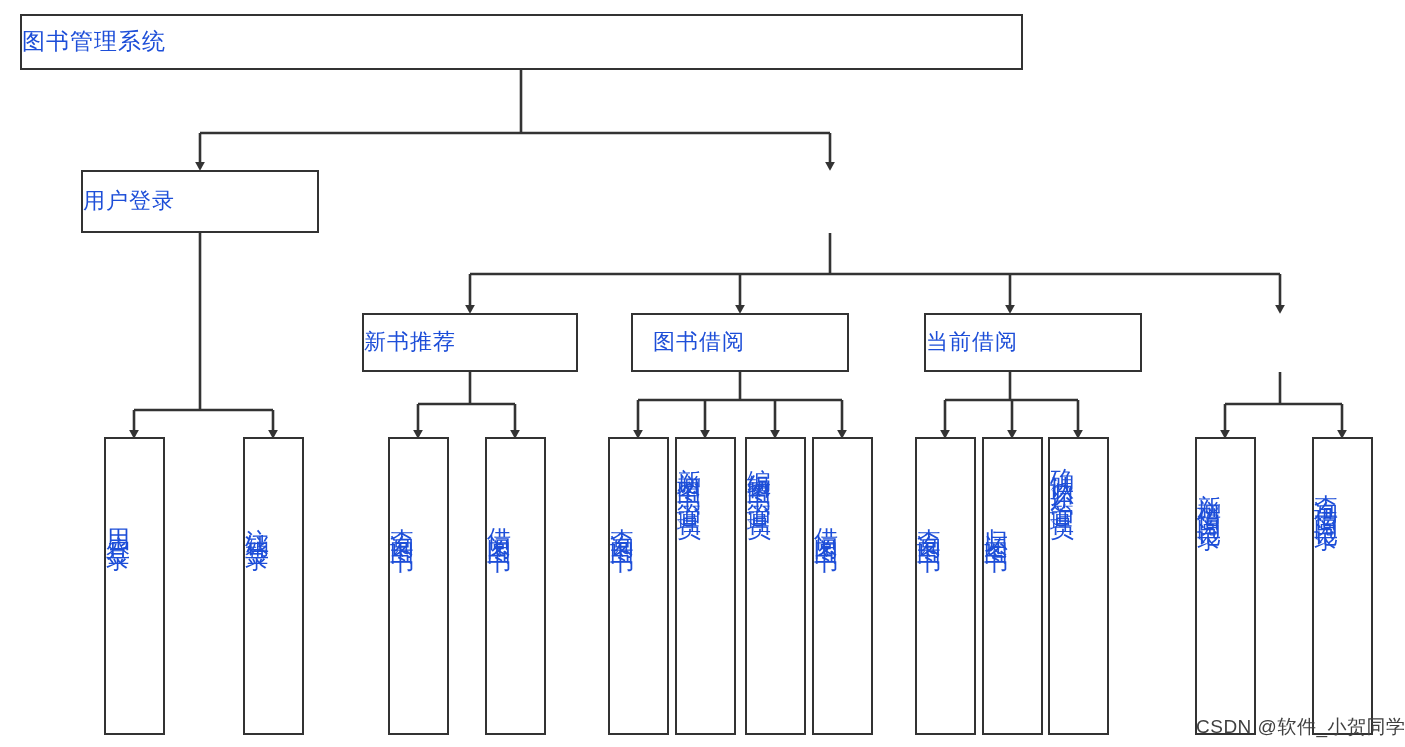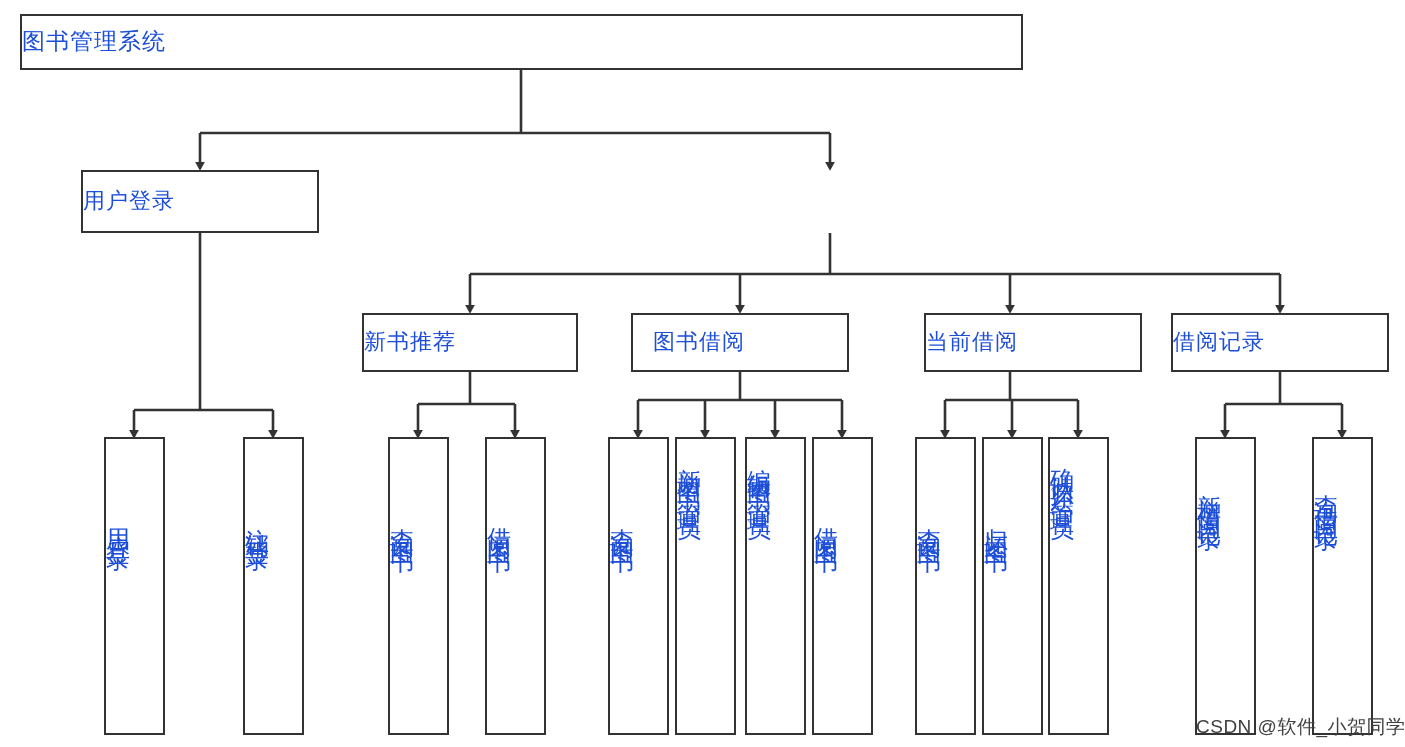--- a/index.html
+++ b/index.html
@@ -150,23 +150,20 @@
   </div>
 
   <div class="node h" style="left:631px; top:313px; width:218px; height:59px;padding-left:20px;">
     <span class="label">图书借阅</span>
   </div>
 
   <div class="node h" style="left:901px; top:313px; width:218px; height:59px;margin-left:23px;">
     <span class="label">当前借阅</span>
   </div>
 
-  <div class="node h" style="left:1171px; top:313px; width:218px; height:59px;">
-    <span class="label">借阅记录</span>
-  </div>
 
   <div class="node v" style="left:104px; top:437px; width:61px; height:298px; padding-top:70px;">
     <span class="label">用户登录</span>
   </div>
 
   <div class="node v" style="left:243px; top:437px; width:61px; height:298px; padding-top:70px;">
     <span class="label">注销登录</span>
   </div>
 
   <div class="node v" style="left:388px; top:437px; width:61px; height:298px; padding-top:70px;">

